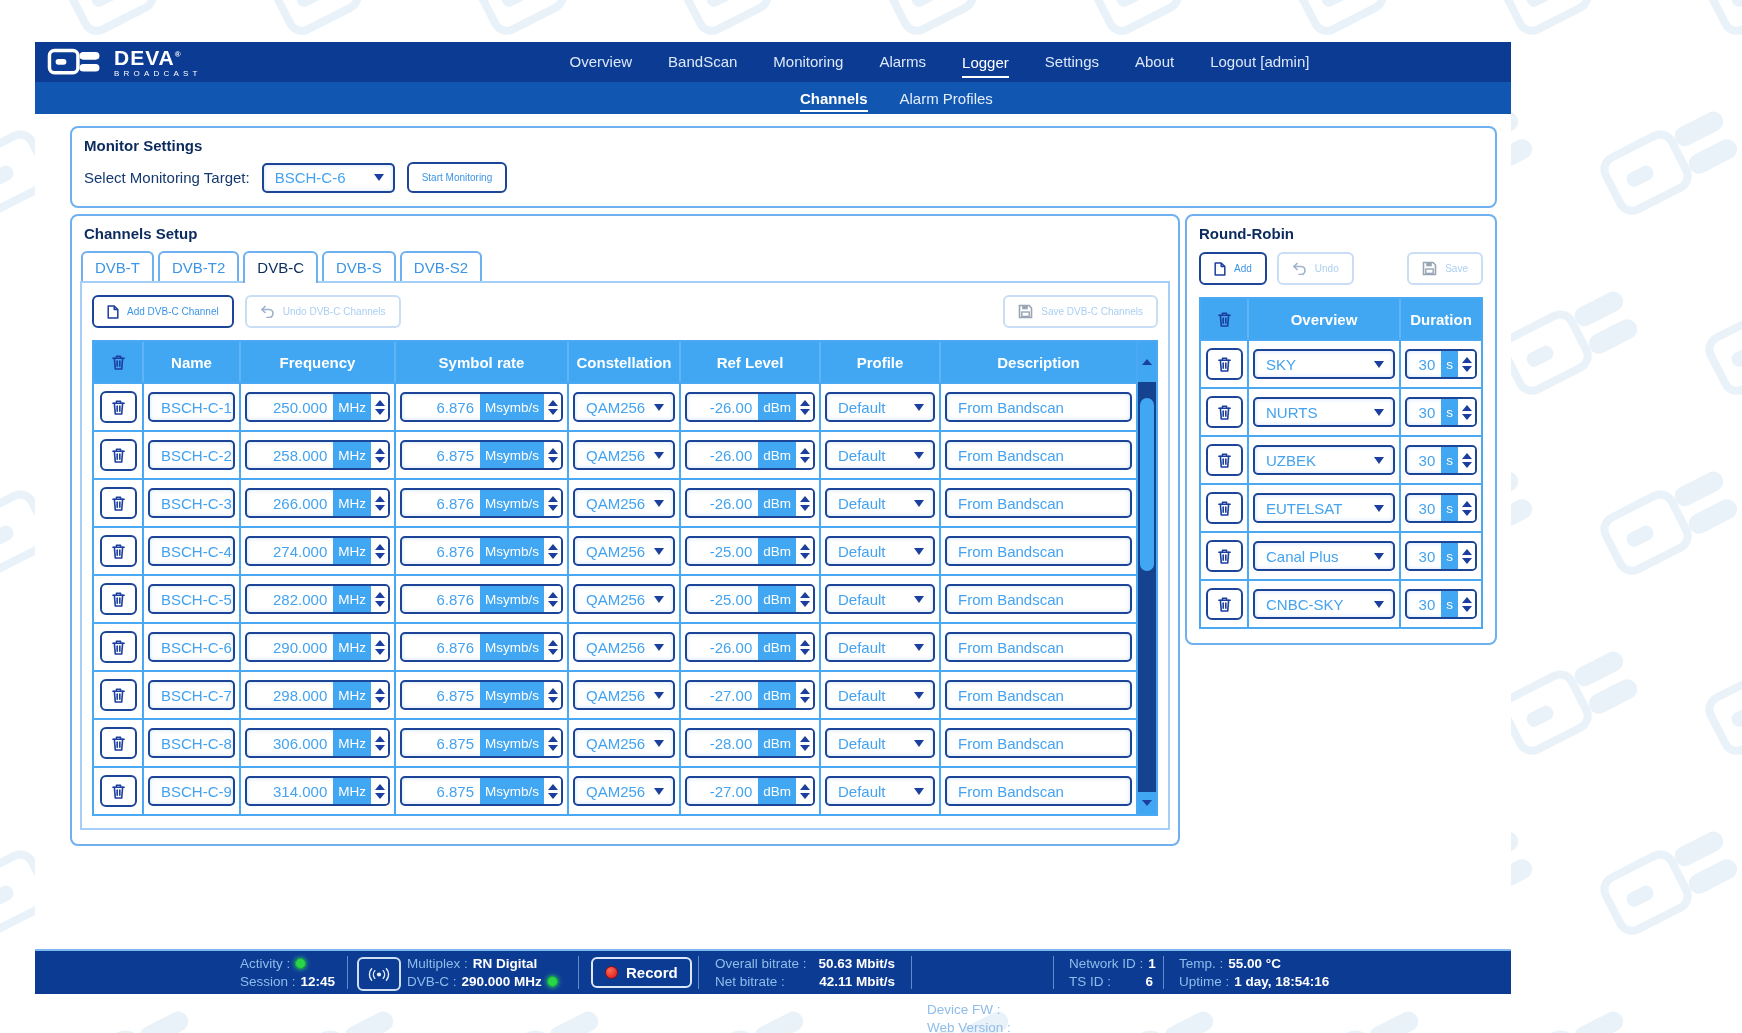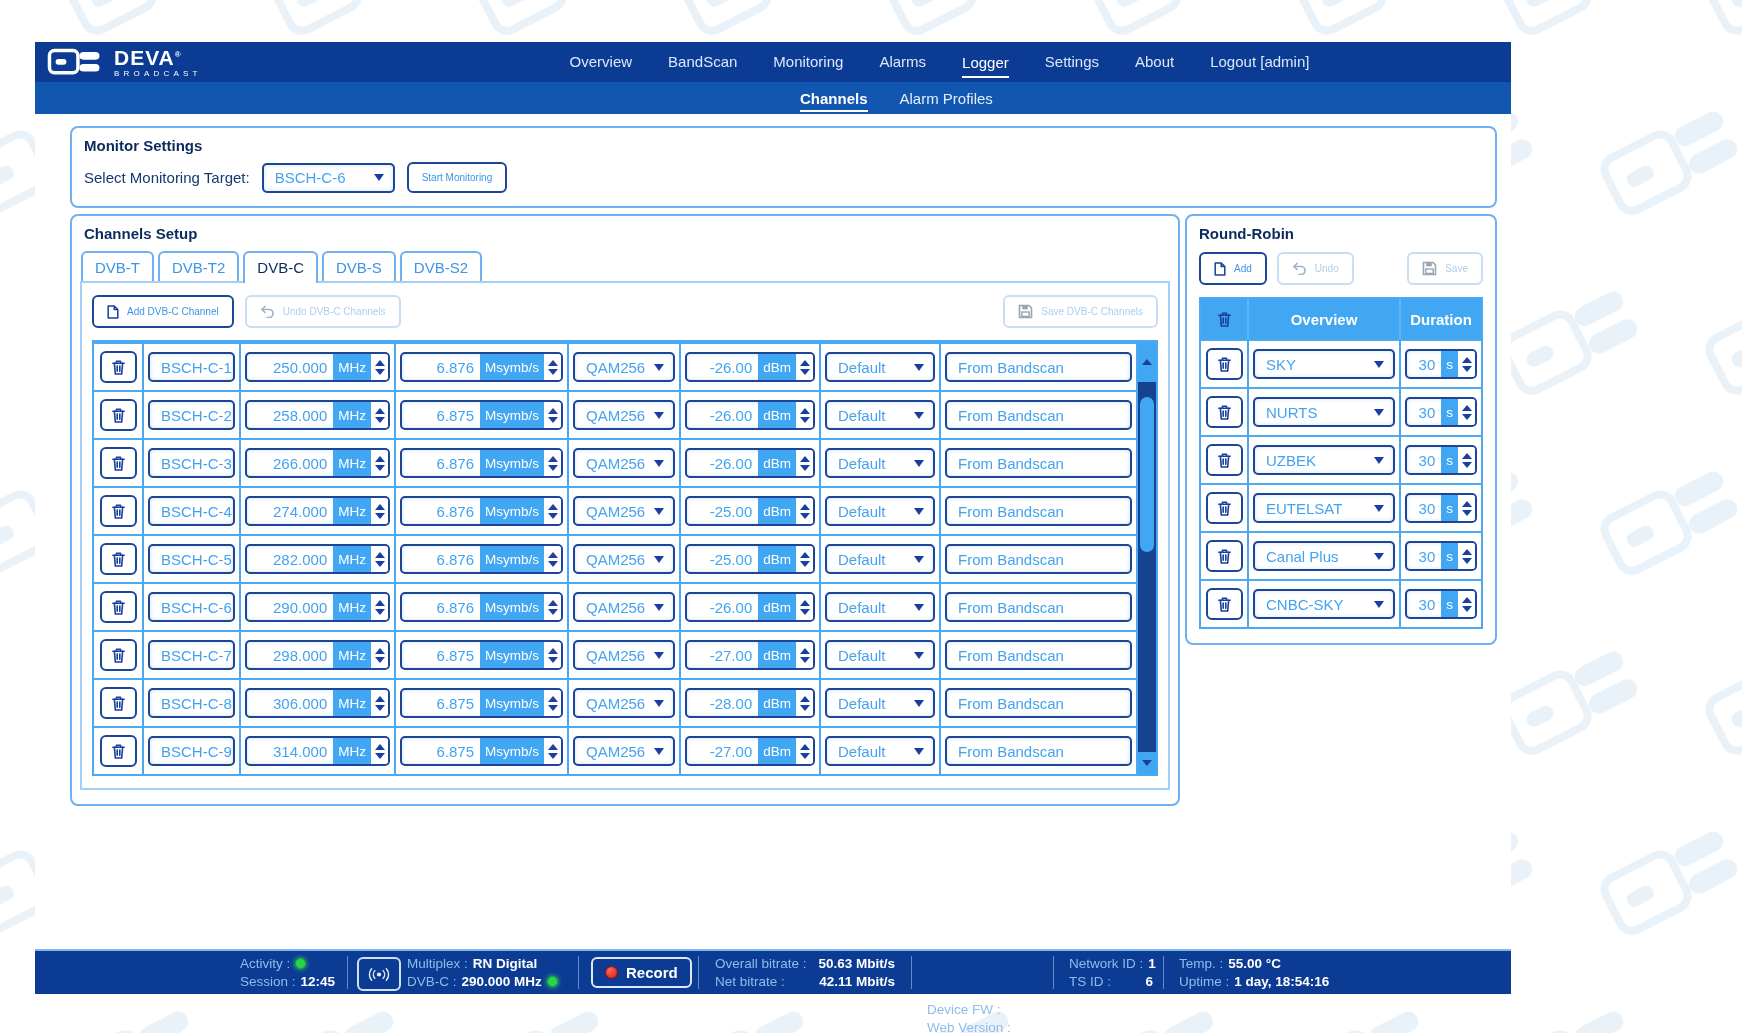--- a/index.html
+++ b/index.html
@@ -749,20 +749,39 @@
                 <path d="M1.5 1.5h9.5l2.5 2.5v9.5H1.5z" fill="none" stroke="#98a5b5" stroke-width="1.6"></path>
                 <rect x="4.2" y="1.7" width="5.6" height="3.6" fill="#98a5b5"></rect>
                 <rect x="3.8" y="8" width="7.4" height="4.4" fill="none" stroke="#98a5b5" stroke-width="1.4"></rect>
               </svg>
               <span>Save DVB-C Channels</span>
             </button>
           </div>
 
           <div class="ctable">
             <div class="tgrid">
+              <div class="thead">
+                <div class="hcell" id="thead-trash">
+  <svg viewBox="0 0 16 18" width="15" height="17">
+    <g fill="none" stroke="#1b3f9e" stroke-width="1.7" stroke-linecap="round" stroke-linejoin="round">
+      <path d="M2 4.5h12"></path>
+                        <path d="M5.8 4.5V2.3h4.4v2.2"></path>
+      <path d="M3.6 4.5l1 11.5h6.8l1-11.5"></path>
+      <path d="M6.6 7.5v5.5M9.4 7.5v5.5"></path>
+    </g>
+  </svg>
+</div>
+                <div class="hcell">Name</div>
+                <div class="hcell">Frequency</div>
+                <div class="hcell">Symbol rate</div>
+                <div class="hcell">Constellation</div>
+                <div class="hcell">Ref Level</div>
+                <div class="hcell">Profile</div>
+                <div class="hcell">Description</div>
+              </div>
               <div id="channel-rows">
   <div class="trow">
     <div class="cell c-trash">
       <button class="trash-btn">
   <svg viewBox="0 0 16 18" width="15" height="17">
     <g fill="none" stroke="#1b3f9e" stroke-width="1.7" stroke-linecap="round" stroke-linejoin="round">
       <path d="M2 4.5h12"></path>
                             <path d="M5.8 4.5V2.3h4.4v2.2"></path>
       <path d="M3.6 4.5l1 11.5h6.8l1-11.5"></path>
       <path d="M6.6 7.5v5.5M9.4 7.5v5.5"></path>

